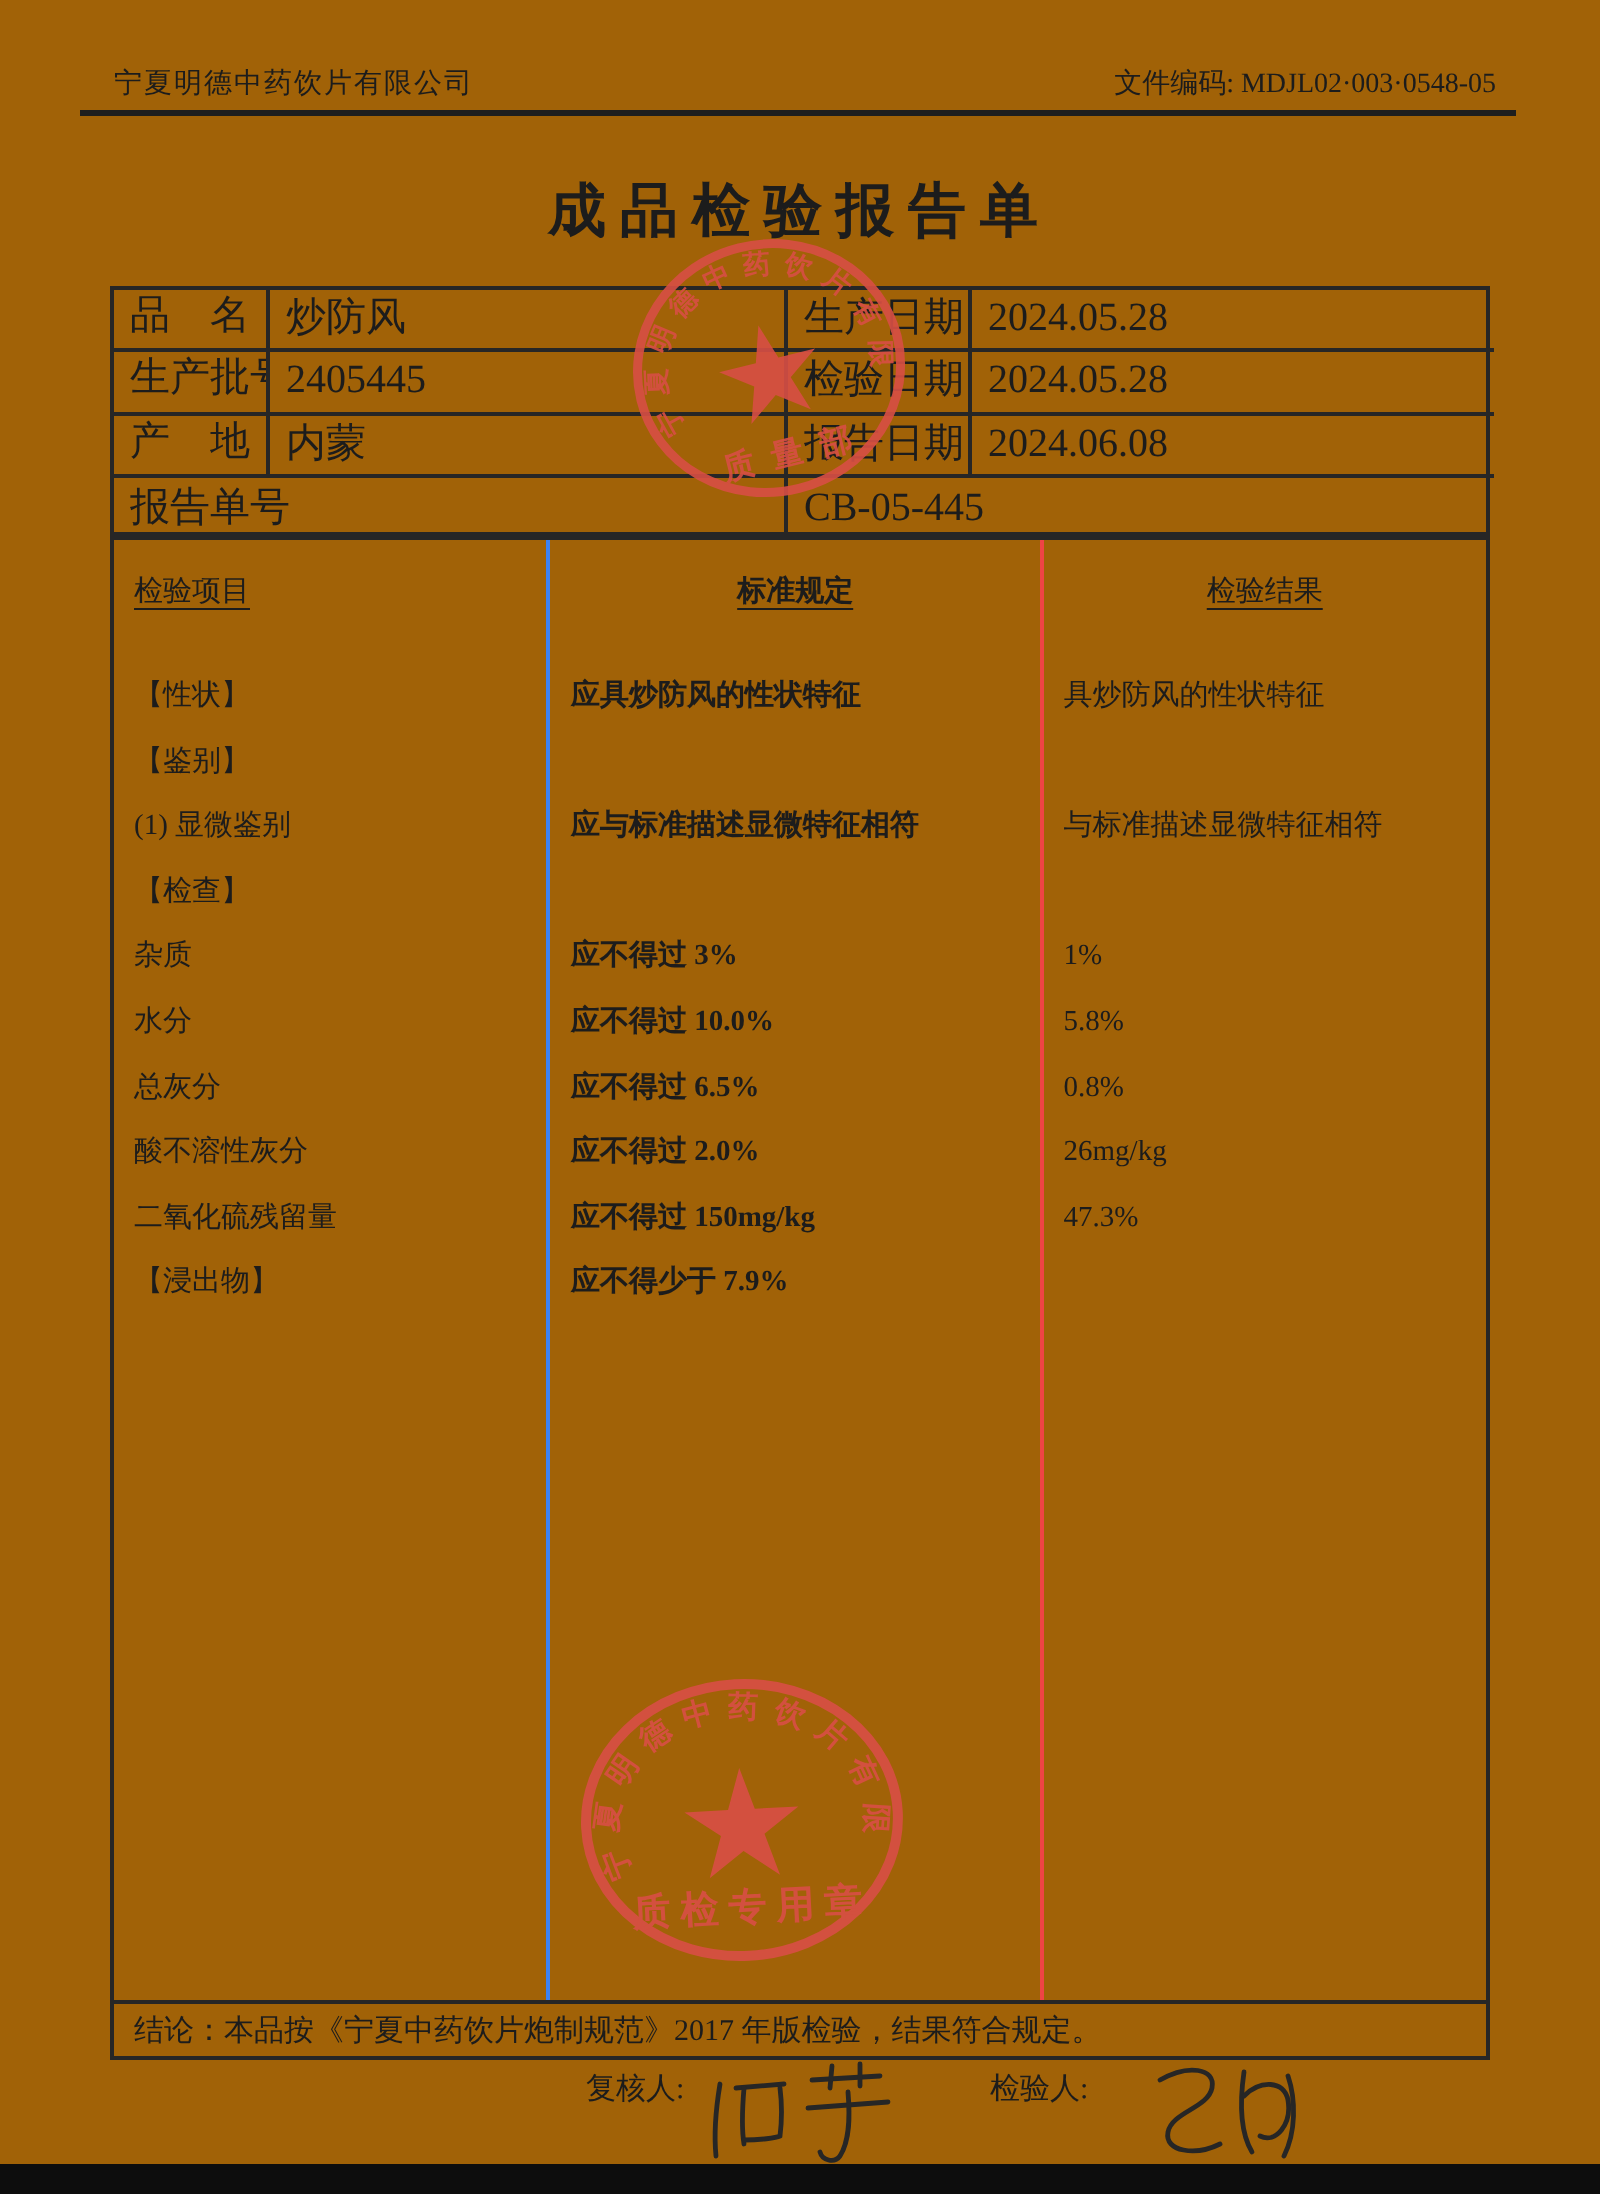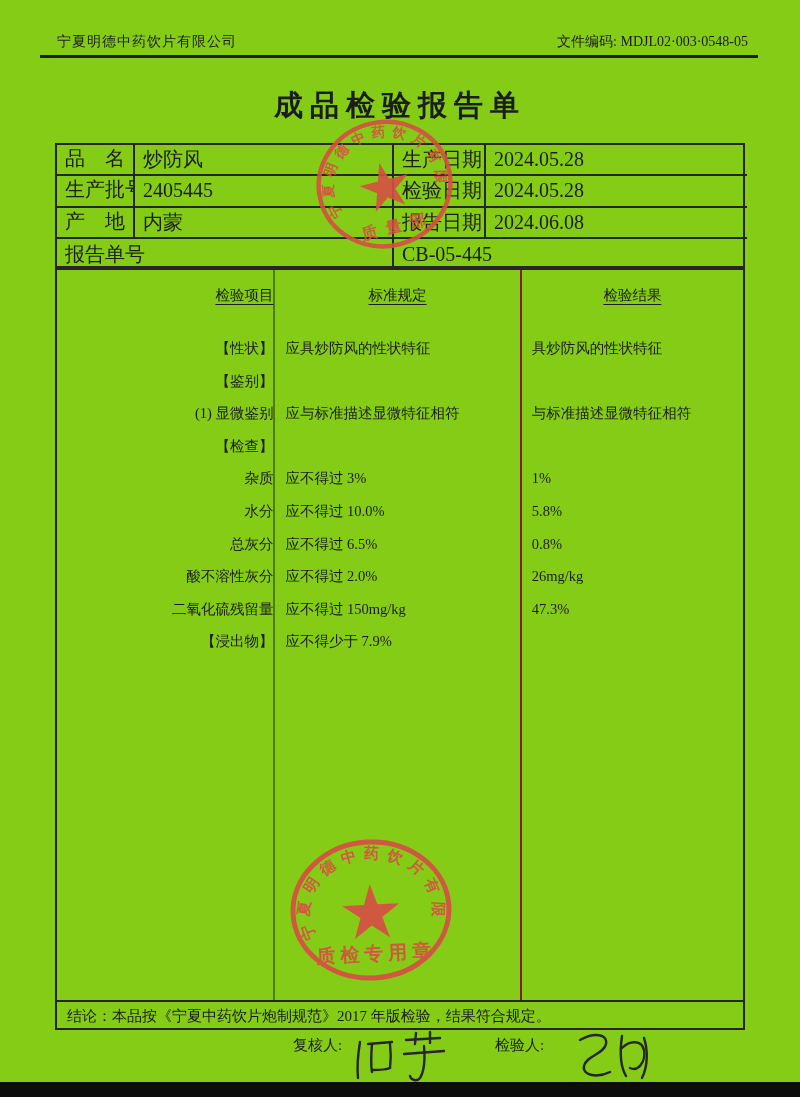--- a/index.html
+++ b/index.html
@@ -1,19 +1,19 @@
 <!DOCTYPE html>
 <html><head>
 <meta charset="utf-8">
 <style>
   * { margin:0; padding:0; box-sizing:border-box; }
   html,body { background:#ffffff; }
   .page {
     position:relative; width:800px; height:1097px; margin:0 auto;
-    background:#84cc16; overflow:hidden;
+    background:#a16207; overflow:hidden;
     font-family:"Liberation Serif","DejaVu Serif",serif;
     color:#1c1c1c;
   }
 
   
   .hdr-company { position:absolute; left:57px; top:33px; font-size:14px; letter-spacing:1px; }
   .hdr-code    { position:absolute; right:52px; top:33px; font-size:14px; }
   .hdr-rule    { position:absolute; left:40px; top:55px; width:718px; height:3px; background:#1e1e1e; }
 
   
@@ -42,22 +42,22 @@
   .jlabel span.j { display:block; width:100%; text-align:justify; text-align-last:justify; }
   .span2 { grid-column:span 2; }
 
   
   .main-table {
     position:absolute; left:55px; top:268px; width:690px; height:762px;
     border:2px solid #262626; font-size:14.5px;
   }
   .main-cols { display:flex; height:730px; }
   .mcol { height:100%; }
-  .mcol-1 { width:227px; border-right:2px solid #4d7c0f;text-align:right; }
-  .mcol-2 { width:256px; border-right:2px solid #7f1d1d; }
+  .mcol-1 { width:227px; border-right:2px solid #3b82f6; }
+  .mcol-2 { width:256px; border-right:2px solid #ef4444;font-weight:bold; }
   .mcol-3 { width:230px; }
   .mcol-head { height:62px; padding-top:16px; }
   .mcol-head.center { text-align:center; }
   .mcol-head.left { padding-left:10px; }
   .mcol-head span { text-decoration:underline; text-underline-offset:4px; }
   .mline { height:32.6px; line-height:32.6px; padding-left:10px; white-space:nowrap; overflow:hidden; }
 
   .conclusion-row {
     height:30px; border-top:2px solid #262626;
     line-height:28px; padding-left:10px; font-size:15px; white-space:nowrap;

